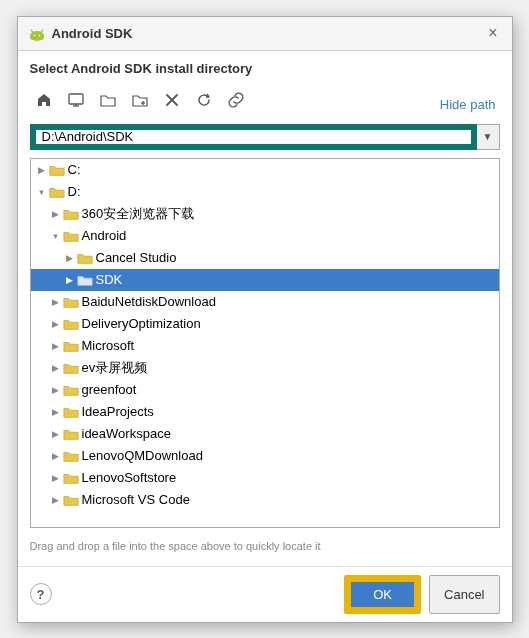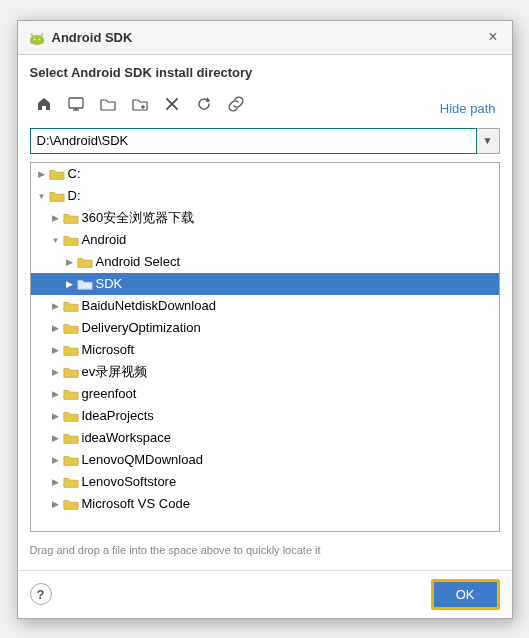--- a/index.html
+++ b/index.html
@@ -96,21 +96,21 @@
       padding: 2px 4px;
       margin-top: 9px;
     }
     .path-input-row {
       display: flex;
       align-items: center;
       gap: 0;
     }
     .path-input {
       flex: 1;
-      border: 1px solid #0f766e;
+      border: 6px solid #0f766e;
       padding: 4px 6px;
       font-size: 13px;
       outline: none;
       height: 26px;
     }
     .path-dropdown-btn {
       border: 1px solid #aaaaaa;
       border-left: none;
       background: #f0f0f0;
       cursor: pointer;
@@ -190,21 +190,21 @@
       align-items: center;
       justify-content: center;
     }
     .footer-buttons {
       display: flex;
       gap: 8px;
     }
     .btn-ok {
       background: #3d7cc9;
       color: #ffffff;
-      border: 3px solid #eab308;
+      border: 7px solid #eab308;
       padding: 5px 22px;
       font-size: 13px;
       cursor: pointer;
       border-radius: 2px;
     }
     .btn-cancel {
       background: #f0f0f0;
       color: #333;
       border: 1px solid #aaaaaa;
       padding: 5px 14px;
@@ -337,21 +337,21 @@
           </span>
           <span class="item-label">Android</span>
         </div>
         <div class="tree-item" style="padding-left: 32px;">
           <span class="expand-arrow">▶</span>
           <span class="folder-icon">
             <svg class="folder-svg" viewBox="0 0 18 14" width="18" height="14">
       <path d="M1 3h5l2 2h9v8H1z" fill="#e8c84a" stroke="#c8a020" stroke-width="0.8"></path>
     </svg>
           </span>
-          <span class="item-label">Android Select</span>
+          <span class="item-label">Cancel Studio</span>
         </div>
         <div class="tree-item selected" style="padding-left: 32px;">
           <span class="expand-arrow">▶</span>
           <span class="folder-icon">
             <svg class="folder-svg" viewBox="0 0 18 14" width="18" height="14">
       <path d="M1 3h5l2 2h9v8H1z" fill="#dce9ff" stroke="#aaccff" stroke-width="0.8"></path>
     </svg>
           </span>
           <span class="item-label">SDK</span>
         </div>
@@ -447,15 +447,16 @@
         </div>
       </div>
 
     <div class="drag-hint">Drag and drop a file into the space above to quickly locate it</div>
   </div>
 
   <div class="dialog-footer">
     <button class="help-btn">?</button>
     <div class="footer-buttons">
       <button class="btn-ok">OK</button>
+      <button class="btn-cancel">Cancel</button>
     </div>
   </div>
 </div>
 
 </body></html>

